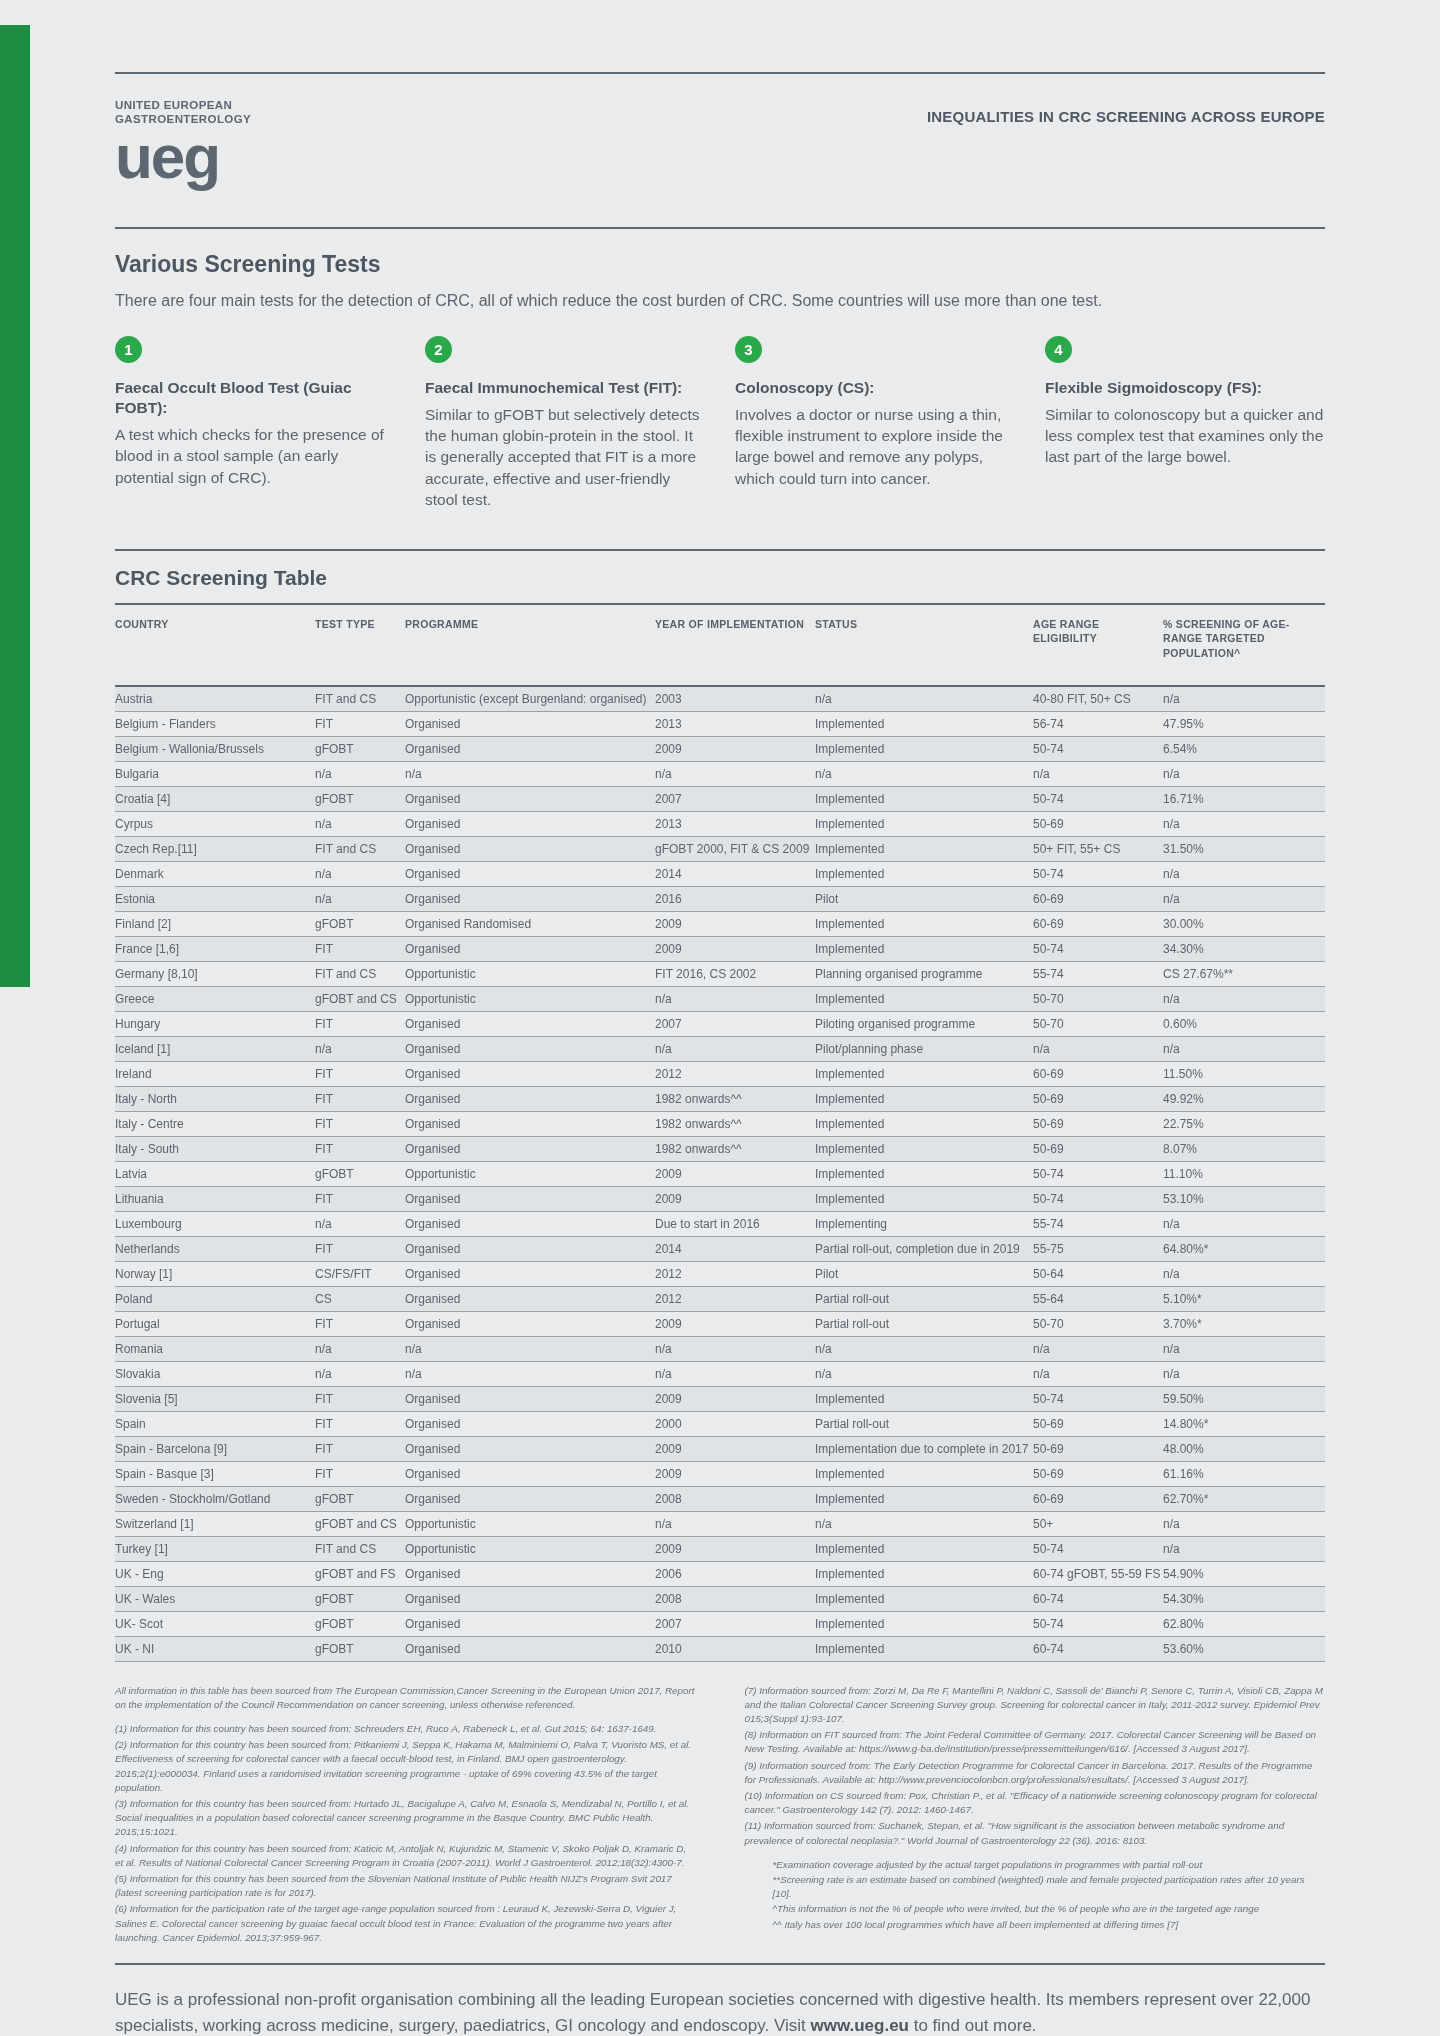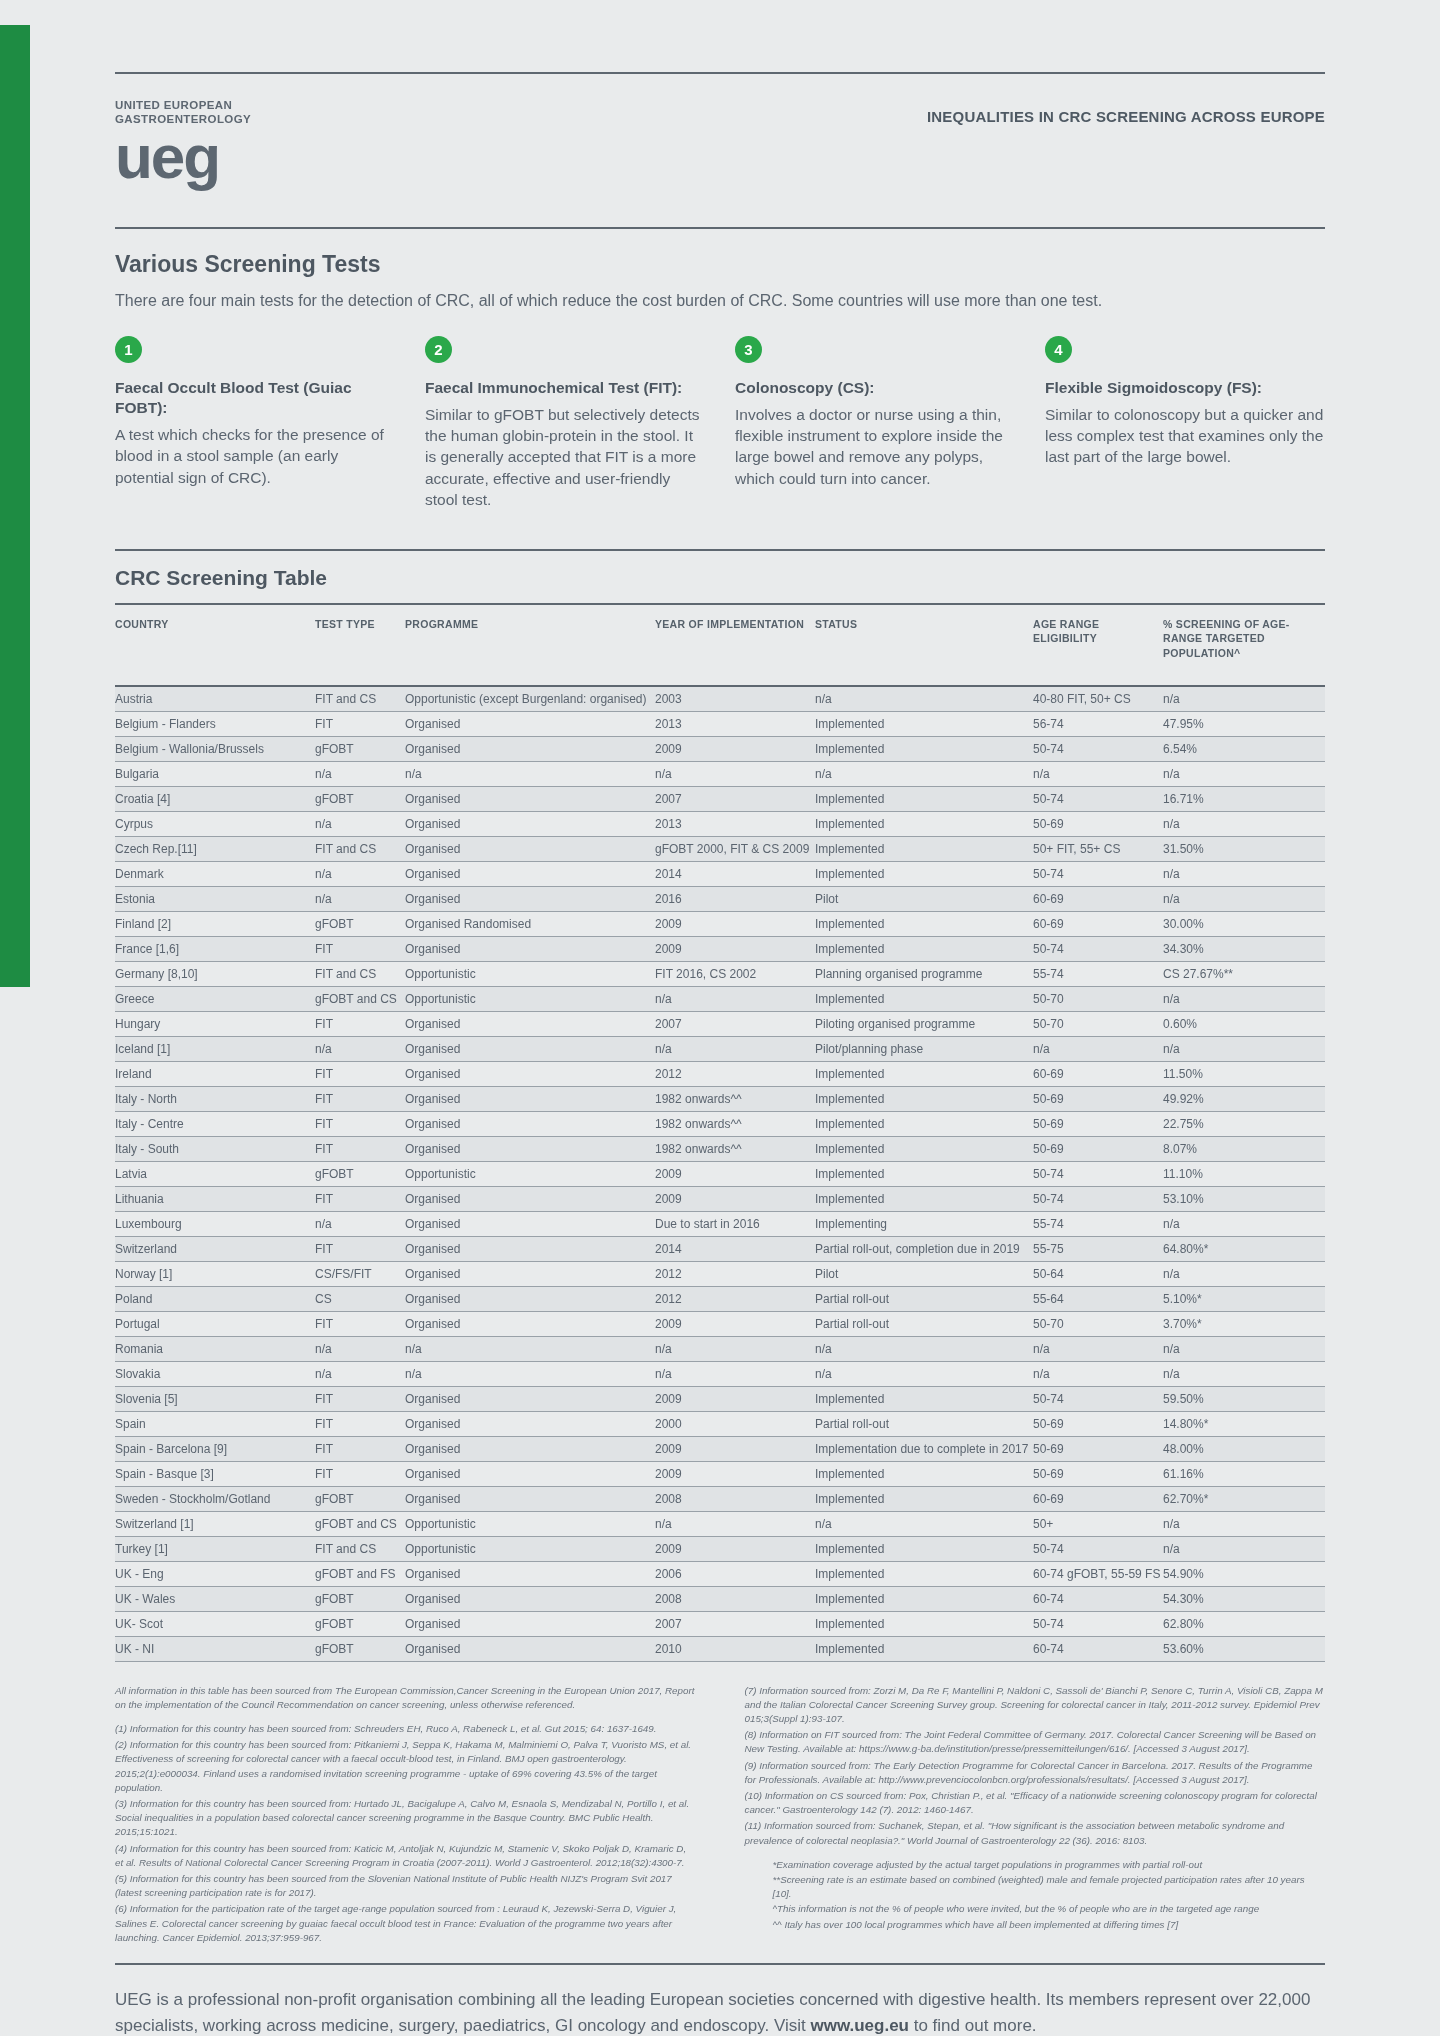--- a/index.html
+++ b/index.html
@@ -320,21 +320,21 @@
           <tr>
             <td>Luxembourg</td>
             <td>n/a</td>
             <td>Organised</td>
             <td>Due to start in 2016</td>
             <td>Implementing</td>
             <td>55-74</td>
             <td>n/a</td>
           </tr>
           <tr>
-            <td>Switzerland</td>
+            <td>Netherlands</td>
             <td>FIT</td>
             <td>Organised</td>
             <td>2014</td>
             <td>Partial roll-out, completion due in 2019</td>
             <td>55-75</td>
             <td>64.80%*</td>
           </tr>
           <tr>
             <td>Norway [1]</td>
             <td>CS/FS/FIT</td>

